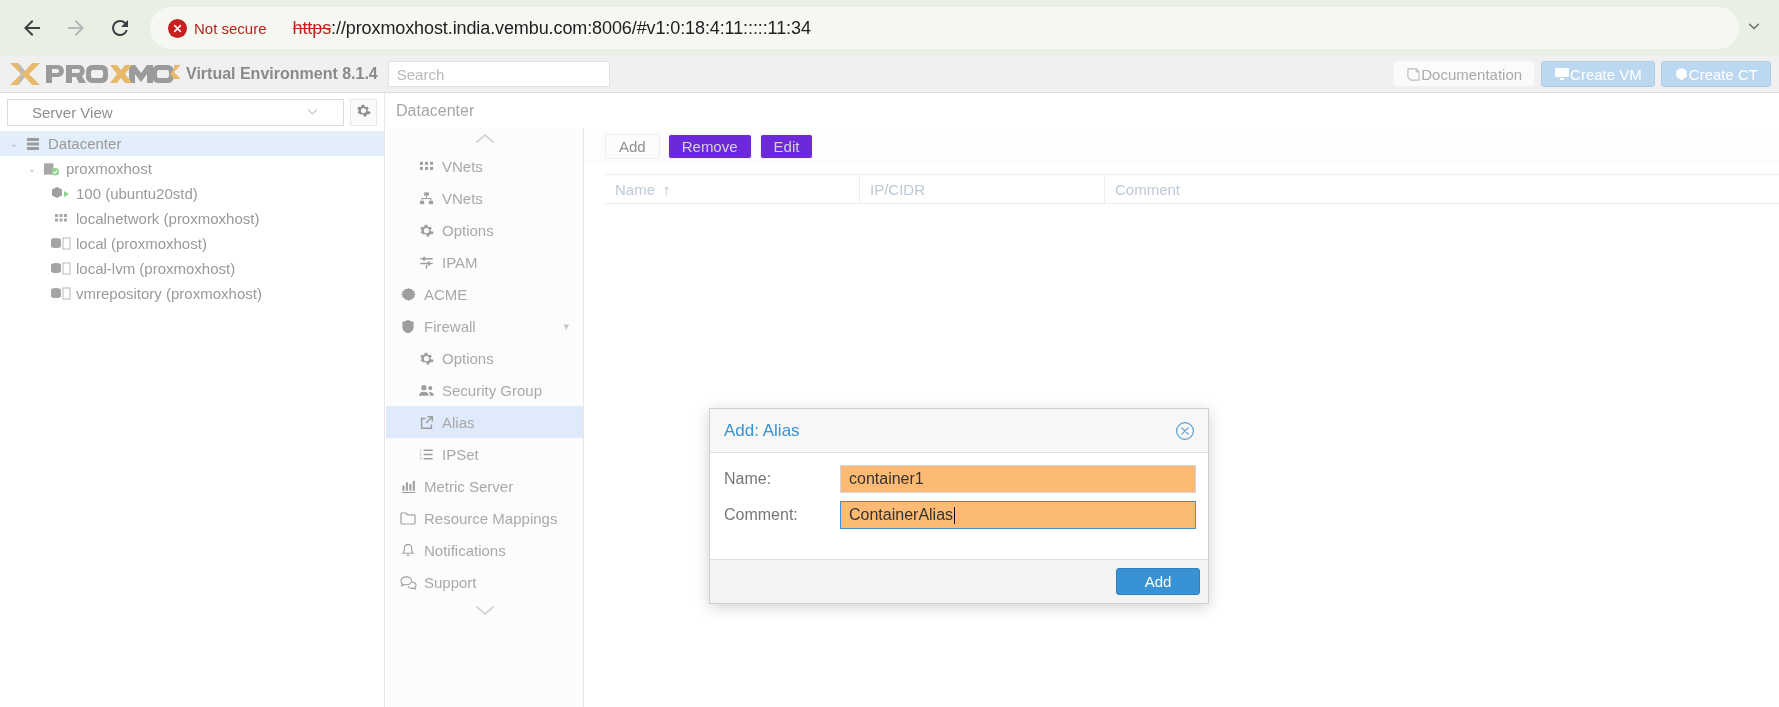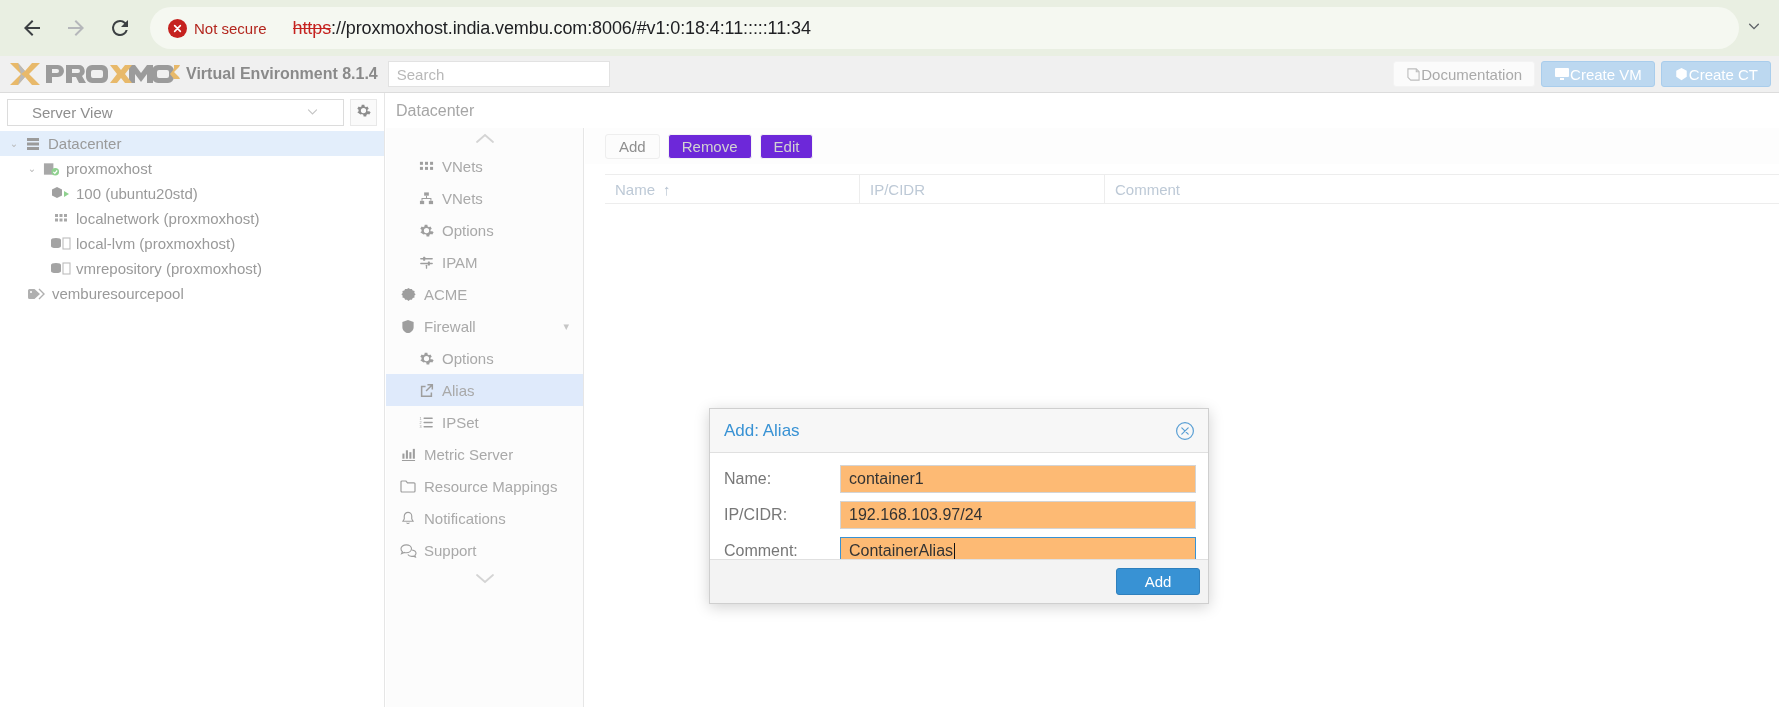--- a/index.html
+++ b/index.html
@@ -493,63 +493,68 @@
               <rect x="11" y="3" width="3" height="3"></rect>
               <rect x="2" y="7.5" width="3" height="3"></rect>
               <rect x="6.5" y="7.5" width="3" height="3"></rect>
               <rect x="11" y="7.5" width="3" height="3"></rect>
             </g>
           </svg>
       </span>
       <span class="tree-label">localnetwork (proxmoxhost)</span>
     </div>
 
-
     <div class="tree-row" style="padding-left:50px;">
       <span class="tree-ico">
         <svg width="22" height="16" viewBox="0 0 22 16">
             <g fill="#a4a4a4">
               <ellipse cx="6" cy="4" rx="5" ry="2"></ellipse>
               <rect x="1" y="4" width="10" height="3"></rect>
               <ellipse cx="6" cy="7" rx="5" ry="2"></ellipse>
               <rect x="1" y="7" width="10" height="3"></rect>
               <ellipse cx="6" cy="10" rx="5" ry="2"></ellipse>
             </g>
             <rect x="13" y="2" width="7" height="11" fill="none" stroke="#bdbdbd" stroke-width="1.1"></rect>
           </svg>
       </span>
-      <span class="tree-label">local-lvm (proxmoxhost)</span>
+      <span class="tree-label">local (proxmoxhost)</span>
     </div>
 
     <div class="tree-row" style="padding-left:50px;">
       <span class="tree-ico">
         <svg width="22" height="16" viewBox="0 0 22 16">
             <g fill="#a4a4a4">
               <ellipse cx="6" cy="4" rx="5" ry="2"></ellipse>
               <rect x="1" y="4" width="10" height="3"></rect>
               <ellipse cx="6" cy="7" rx="5" ry="2"></ellipse>
               <rect x="1" y="7" width="10" height="3"></rect>
               <ellipse cx="6" cy="10" rx="5" ry="2"></ellipse>
             </g>
             <rect x="13" y="2" width="7" height="11" fill="none" stroke="#bdbdbd" stroke-width="1.1"></rect>
           </svg>
       </span>
+      <span class="tree-label">local-lvm (proxmoxhost)</span>
+    </div>
+
+    <div class="tree-row" style="padding-left:50px;">
+      <span class="tree-ico">
+        <svg width="22" height="16" viewBox="0 0 22 16">
+            <g fill="#a4a4a4">
+              <ellipse cx="6" cy="4" rx="5" ry="2"></ellipse>
+              <rect x="1" y="4" width="10" height="3"></rect>
+              <ellipse cx="6" cy="7" rx="5" ry="2"></ellipse>
+              <rect x="1" y="7" width="10" height="3"></rect>
+              <ellipse cx="6" cy="10" rx="5" ry="2"></ellipse>
+            </g>
+            <rect x="13" y="2" width="7" height="11" fill="none" stroke="#bdbdbd" stroke-width="1.1"></rect>
+          </svg>
+      </span>
       <span class="tree-label">vmrepository (proxmoxhost)</span>
     </div>
 
-    <div class="tree-row" style="padding-left:26px;">
-      <span class="tree-ico">
-        <svg width="20" height="16" viewBox="0 0 20 16">
-            <path d="M1 4.5a1.5 1.5 0 0 1 1.5-1.5h5L13 8l-5.5 5H2.5A1.5 1.5 0 0 1 1 11.5v-7z" fill="#b0b0b0"></path>
-            <circle cx="4" cy="6" r="1" fill="#fff"></circle>
-            <path d="M12 3l5 5-5 5" fill="none" stroke="#b0b0b0" stroke-width="1.4"></path>
-          </svg>
-      </span>
-      <span class="tree-label">vemburesourcepool</span>
-    </div>
   </div>
 </div>
 
 <div id="breadcrumb">
   <span>Datacenter</span>
 </div>
 
 <div id="mid-panel">
   <div class="mid-scroll-arrow">
     <span>
@@ -635,20 +640,33 @@
 
   <div class="nav-item indent">
     <span class="nav-ico">
       <svg width="15" height="15" viewBox="0 0 16 16">
           <path d="M8 5.2A2.8 2.8 0 1 0 8 10.8 2.8 2.8 0 0 0 8 5.2zm6.2 3.6l1.4 1.1-1.4 2.4-1.7-.6a5.8 5.8 0 0 1-1.3.8l-.3 1.8h-2.8l-.3-1.8a5.8 5.8 0 0 1-1.3-.8l-1.7.6L1.4 9.9l1.4-1.1a5.9 5.9 0 0 1 0-1.5L1.4 6.2l1.4-2.4 1.7.6c.4-.3.8-.6 1.3-.8L6.1 1.8h2.8l.3 1.8c.5.2.9.5 1.3.8l1.7-.6 1.4 2.4-1.4 1.1c.1.5.1 1 0 1.5z" fill="#9e9e9e"></path>
         </svg>
     </span>
     <span class="nav-label">Options</span>
   </div>
 
+  <div class="nav-item indent">
+    <span class="nav-ico">
+      <svg width="17" height="15" viewBox="0 0 18 16">
+          <g fill="#9e9e9e">
+            <circle cx="6.2" cy="5" r="2.8"></circle>
+            <circle cx="13" cy="5.4" r="2.2"></circle>
+            <path d="M1 13.5c0-2.6 2.3-4.2 5.2-4.2s5.2 1.6 5.2 4.2H1z"></path>
+            <path d="M12.2 9.6c2.6 0 4.8 1.3 4.8 3.9h-4.2c0-1.5-.5-2.8-1.5-3.8.3-.1.6-.1.9-.1z"></path>
+          </g>
+        </svg>
+    </span>
+    <span class="nav-label">Security Group</span>
+  </div>
 
   <div class="nav-item indent selected">
     <span class="nav-ico">
       <svg width="15" height="15" viewBox="0 0 16 16">
           <path d="M2 3h5v1.6H3.6v8.8h8.8V10H14v5H2V3z" fill="#9e9e9e"></path>
           <path d="M9 1h6v6h-1.6V3.7l-5.3 5.4L7 8l5.3-5.4H9V1z" fill="#9e9e9e"></path>
         </svg>
     </span>
     <span class="nav-label">Alias</span>
   </div>
@@ -763,26 +781,20 @@
   </div>
 
   <div id="modal-body">
     <div class="field-row">
       <div class="field-label">Name:</div>
       <div class="field-input">
         <span>container1</span>
       </div>
     </div>
 
-    <div class="field-row">
-      <div class="field-label">IP/CIDR:</div>
-      <div class="field-input">
-        <span>192.168.103.97/24</span>
-      </div>
-    </div>
 
     <div class="field-row">
       <div class="field-label">Comment:</div>
       <div class="field-input focused">
         <span>ContainerAlias</span>
           <span class="caret-bar"></span>
       </div>
     </div>
   </div>
 

